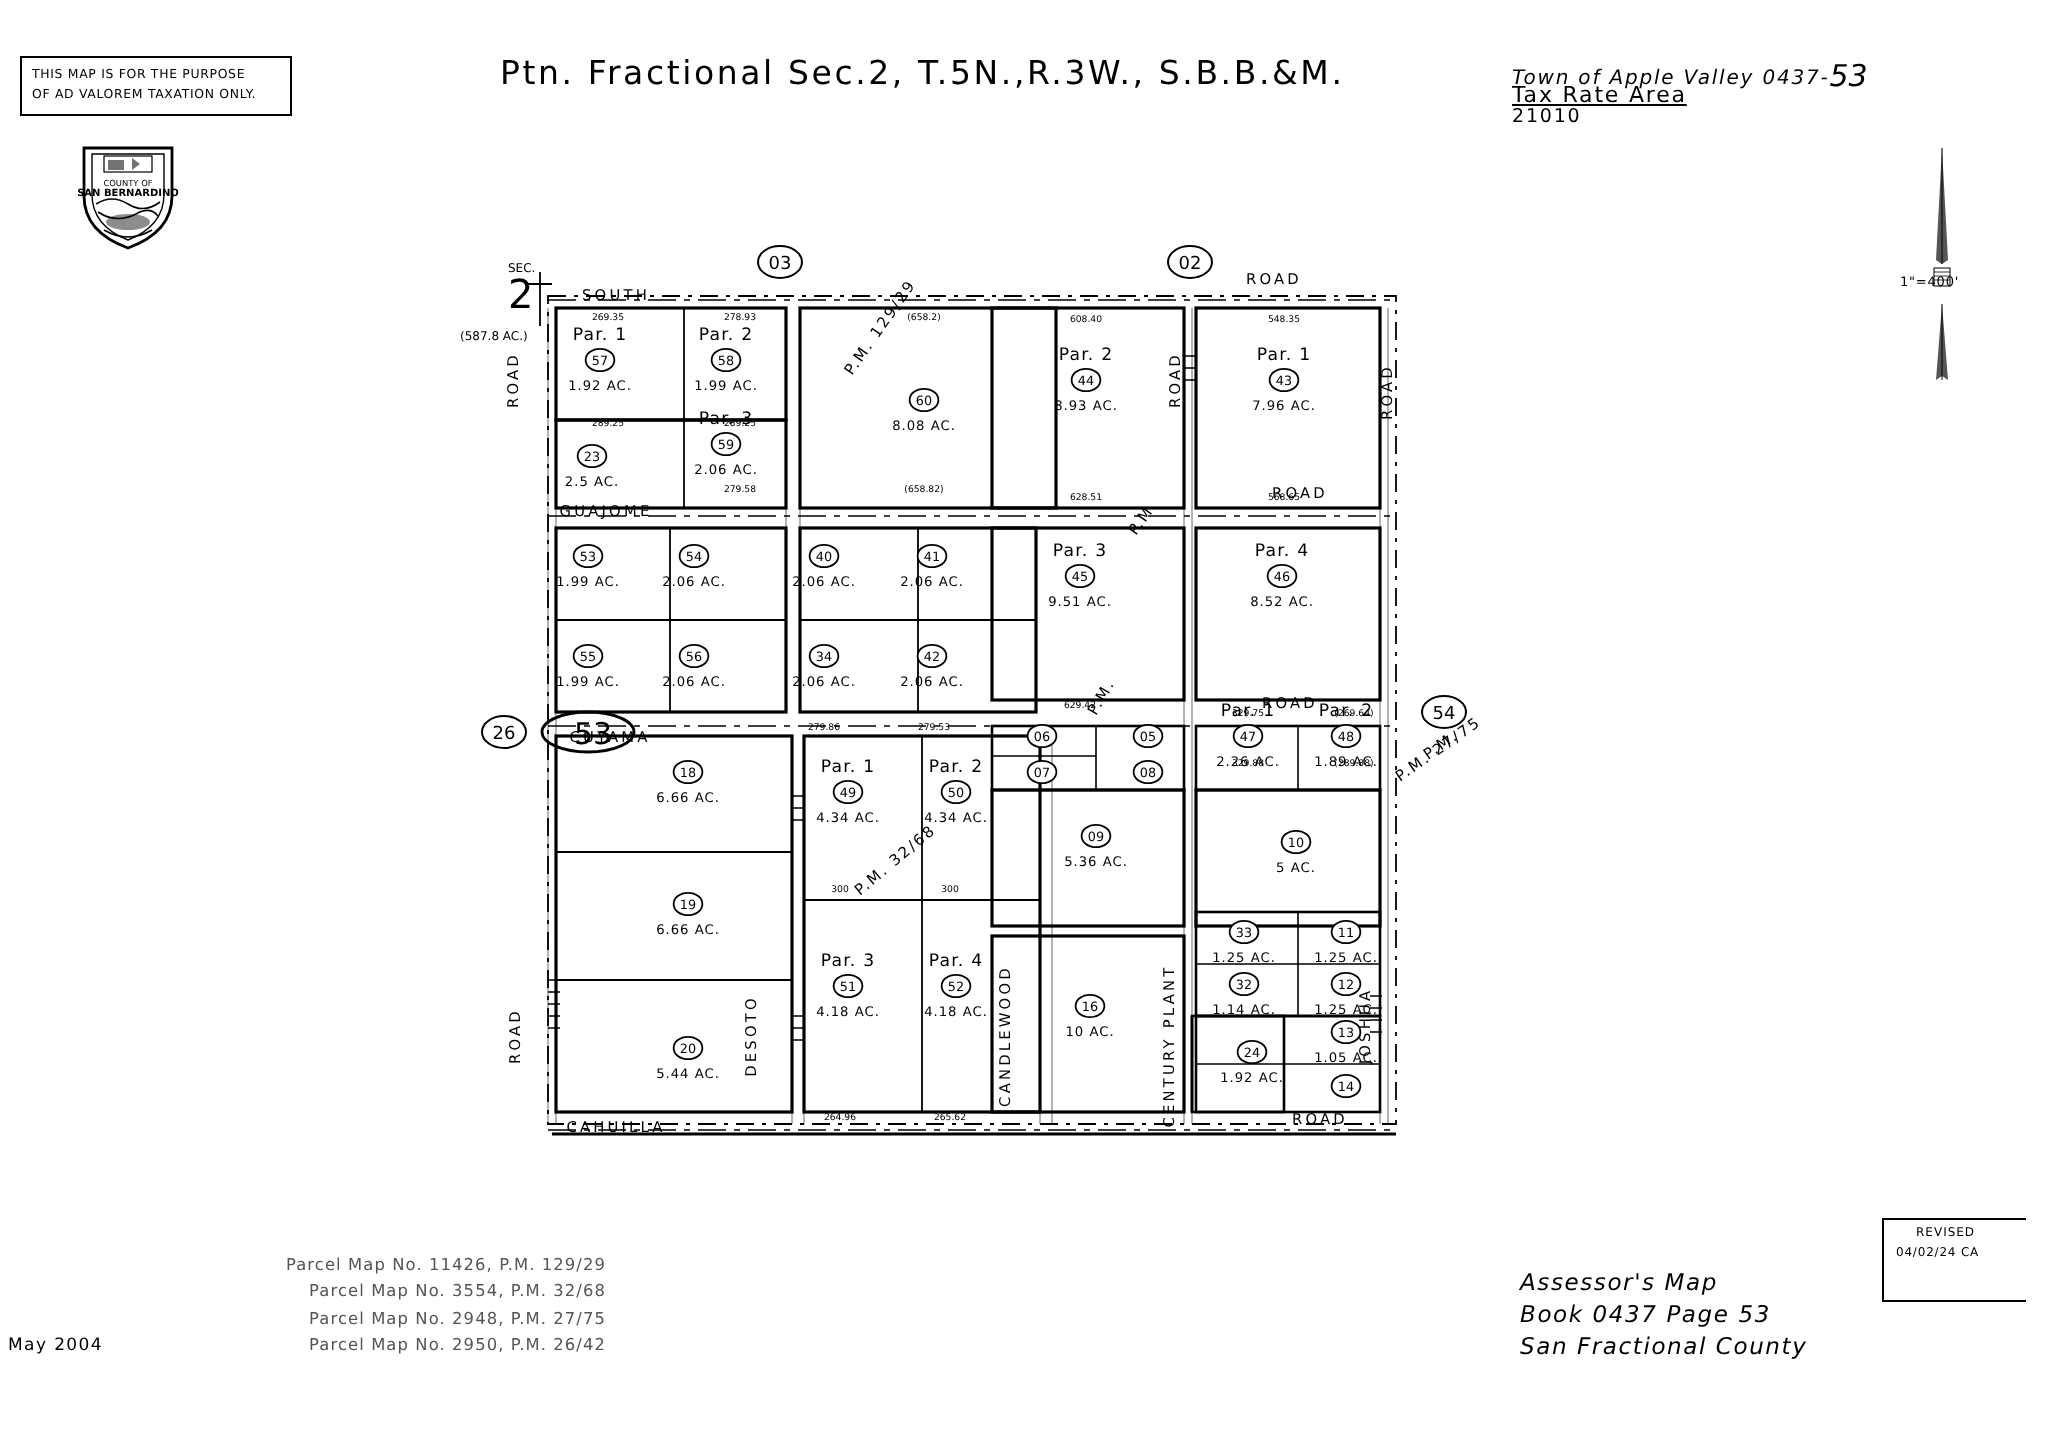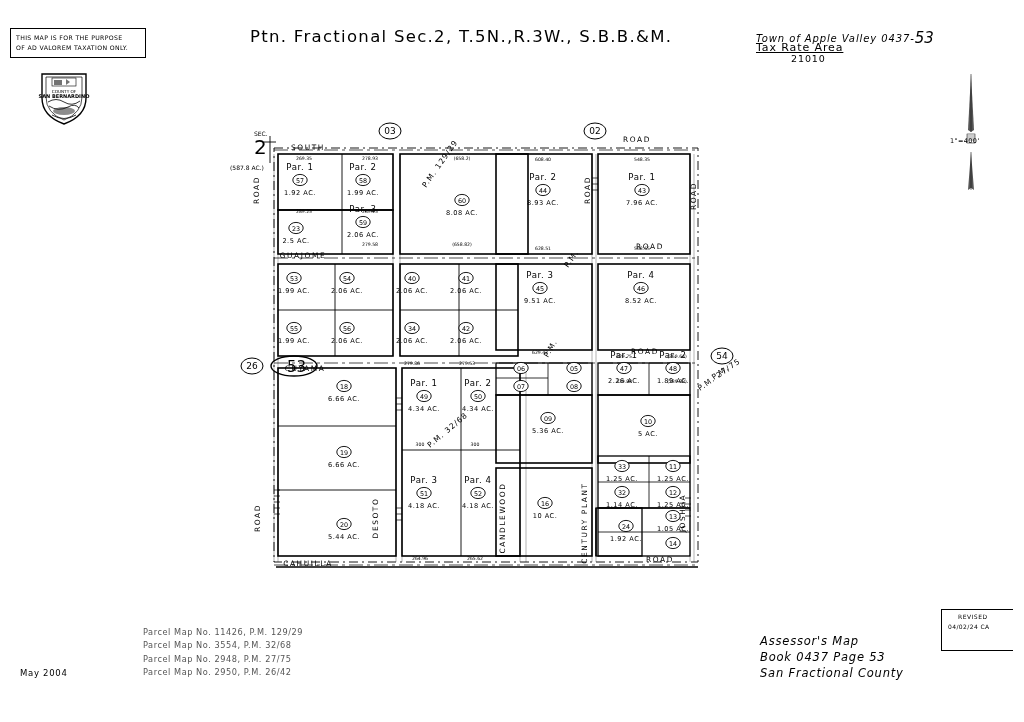--- a/index.html
+++ b/index.html
@@ -16,31 +16,31 @@
     border:1px solid #000;box-sizing:border-box;
     padding:4px 5px 0 5px;font-size:6.2px;line-height:1.55;letter-spacing:.35px;
   }
   #seal{left:38px;top:68px;width:52px;height:58px;}
   #map-title{
     left:250px;top:27px;font-size:16.5px;letter-spacing:1.3px;white-space:nowrap;text-align:center;
   }
   #town-line{left:756px;top:28px;font-size:10px;letter-spacing:.9px;white-space:nowrap;font-style:italic;}
   #town-line .bk{font-size:15px;letter-spacing:0;position:relative;top:1px;}
   #tra-label{left:756px;top:41px;font-size:11px;letter-spacing:.9px;text-decoration:underline;}
-  #tra-value{left:791px;top:53px;font-size:9.5px;letter-spacing:.9px;}
+  #tra-value{left:756px;top:53px;font-size:9.5px;letter-spacing:.9px;}
   #northarrow{left:955px;top:72px;width:32px;height:120px;}
   #scale-txt{left:950px;top:137px;font-size:6.5px;letter-spacing:.4px;}
 
   
   #map{left:230px;top:118px;width:520px;height:470px;}
   #map svg{display:block;}
 
   
-  #pm-list{left:143px;top:626px;font-size:8.2px;line-height:1.62;letter-spacing:.55px;color:#555;}
-  #date-left{left:20px;top:668px;font-size:8.5px;letter-spacing:.7px;}
+  #pm-list{left:143px;top:626px;font-size:8.2px;line-height:1.62;letter-spacing:.55px;color:#555;text-align:right;}
+  #date-left{left:4px;top:668px;font-size:8.5px;letter-spacing:.7px;}
   #assessor{left:760px;top:634px;font-size:11.5px;line-height:1.38;letter-spacing:.8px;font-style:italic;}
   #revbox{left:941px;top:609px;width:72px;height:42px;border:1px solid #000;border-right:none;box-sizing:border-box;}
   #rev-title{left:958px;top:613px;font-size:6px;letter-spacing:.5px;}
   #rev-date{left:948px;top:623px;font-size:6px;letter-spacing:.4px;}
 </style>
 </head>
 <body>
 
 <div class="abs" id="disclaimer">
   <div>THIS MAP IS FOR THE PURPOSE</div>

